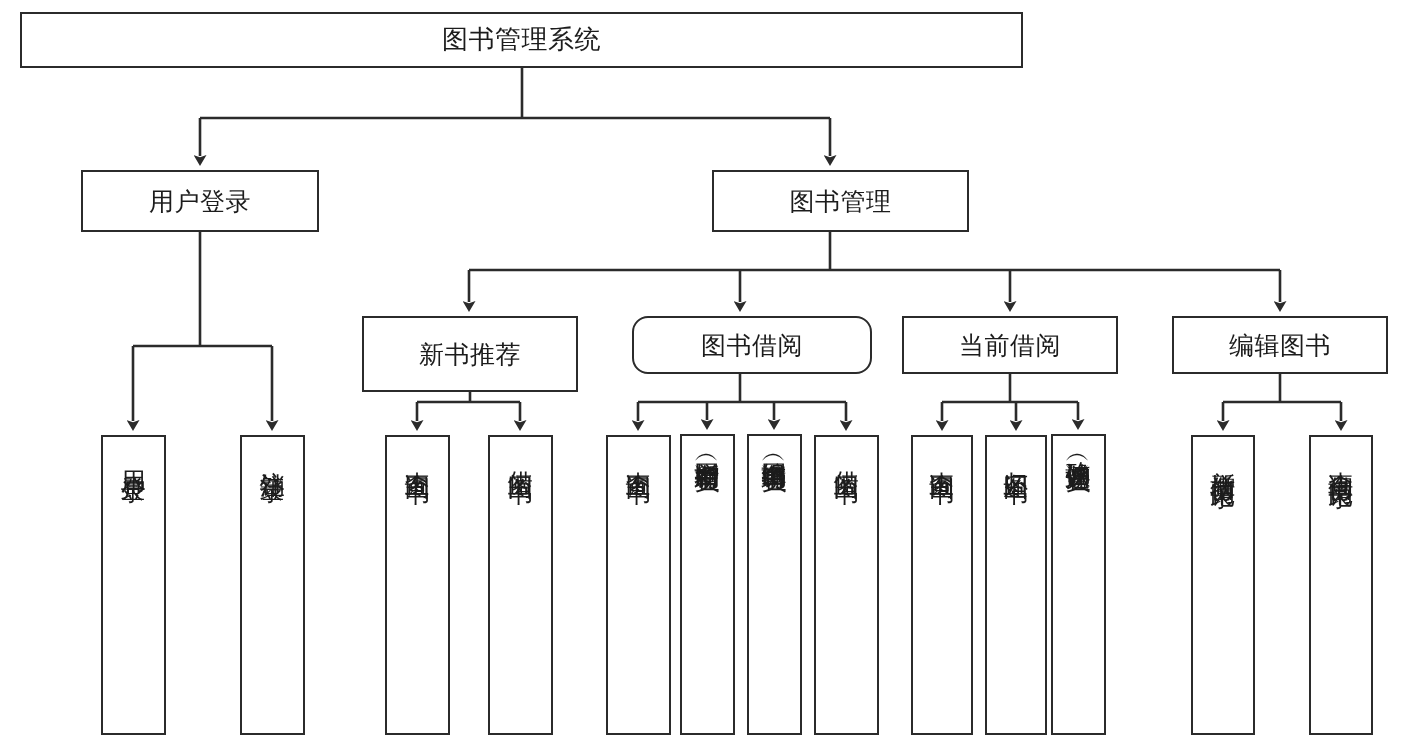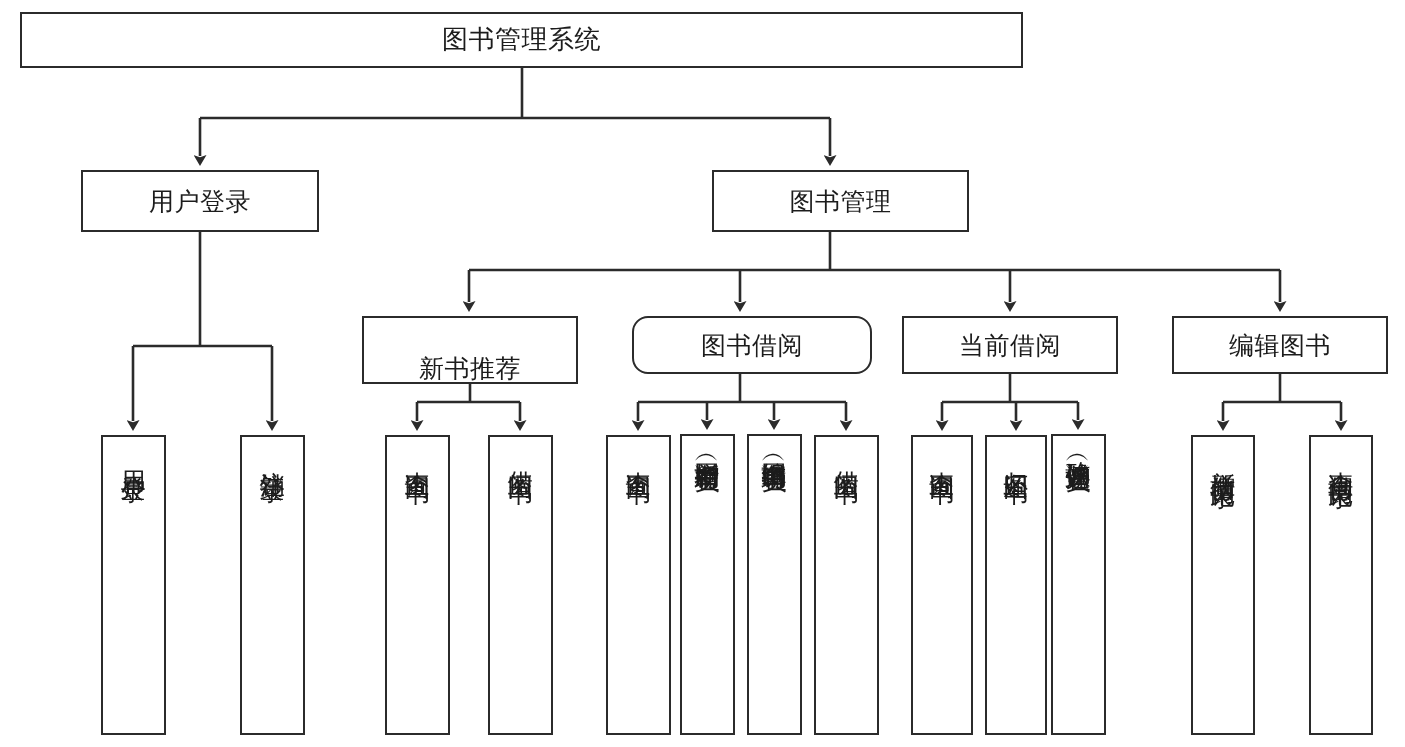--- a/index.html
+++ b/index.html
@@ -144,21 +144,21 @@
     <span class="label">图书管理系统</span>
   </div>
 
   <div class="node h" style="left:81px; top:170px; width:238px; height:62px;">
     <span class="label">用户登录</span>
   </div>
   <div class="node h" style="left:712px; top:170px; width:257px; height:62px;">
     <span class="label">图书管理</span>
   </div>
 
-  <div class="node h" style="left:362px; top:316px; width:216px; height:68px;align-items:flex-end;">
+  <div class="node h" style="left:362px; top:316px; width:216px; height:76px;">
     <span class="label">新书推荐</span>
   </div>
   <div class="node h" style="left:632px; top:316px; width:240px; height:58px;border-radius:16px;">
     <span class="label">图书借阅</span>
   </div>
   <div class="node h" style="left:902px; top:316px; width:216px; height:58px;">
     <span class="label">当前借阅</span>
   </div>
   <div class="node h" style="left:1172px; top:316px; width:216px; height:58px;">
     <span class="label">编辑图书</span>

